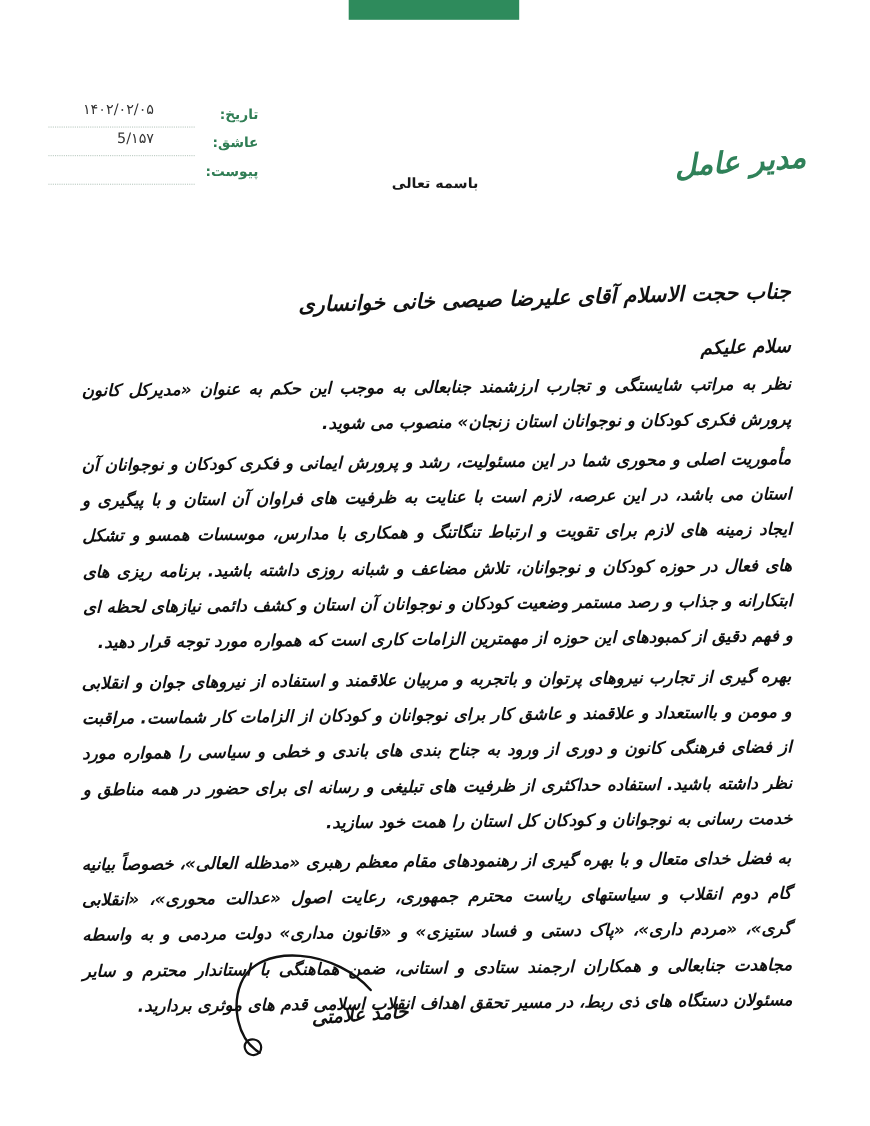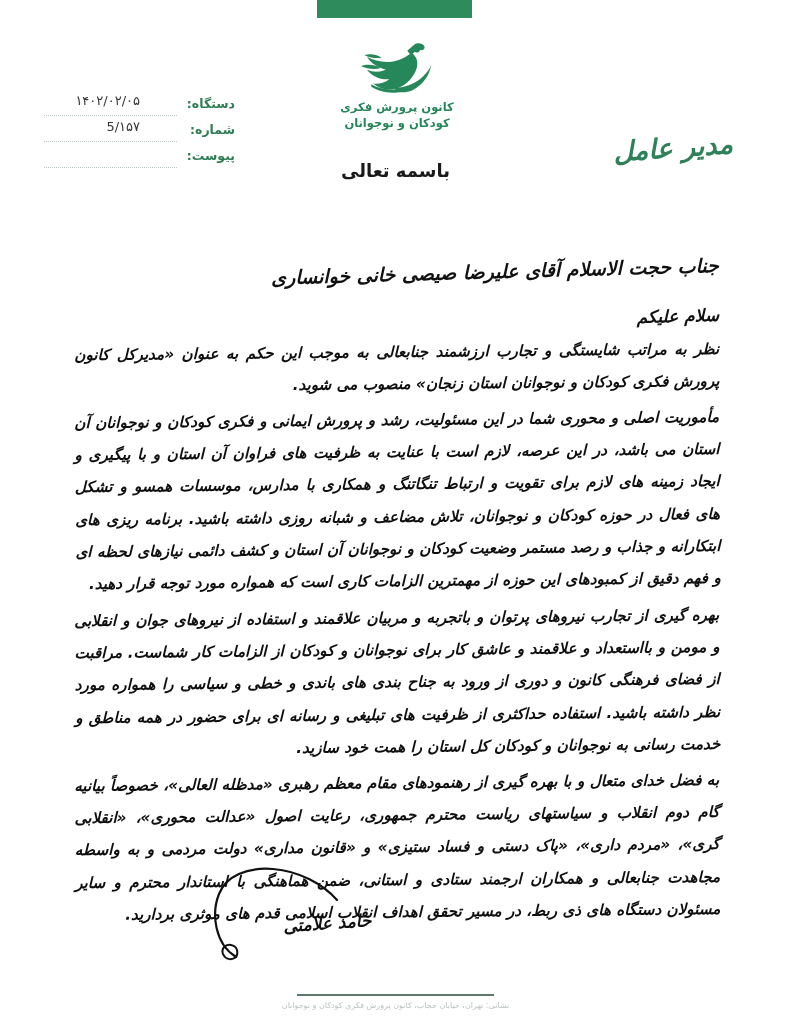--- a/index.html
+++ b/index.html
@@ -113,21 +113,21 @@
     transform-origin: right center;
   }
 
   
   .basmala {
     position: absolute;
     left: 0;
     right: 0;
     top: 160px;
     text-align: center;
-    font-size: 18px;
+    font-size: 13px;
     font-weight: bold;
     color: #1a1a1a;
     letter-spacing: -0.2px;
   }
 
   
   .addressee {
     position: absolute;
     right: 72px;
     top: 254px;
@@ -221,48 +221,32 @@
     direction: rtl;
   }
 </style>
 </head>
 <body>
 
 <div class="page">
 
   <div class="top-bar"></div>
 
-  <div class="logo-block">
-    <svg class="logo-mark" viewBox="0 0 100 70">
-      <g fill="#26875a">
-        <path d="M70 8 C74 5 80 6 82 10 C83 13 80 15 77 14 C76 17 73 18 71 16 L66 20 L62 15 Z"></path>
-        <path d="M66 18 C58 24 48 28 38 28 C30 28 22 26 15 22 C20 30 28 35 37 37 C30 40 22 40 15 37 C21 45 31 49 41 48 C36 52 29 54 22 53 C30 60 42 62 52 58 C62 54 70 45 73 35 C75 28 73 22 68 18 Z"></path>
-        <path d="M12 20 C18 18 26 19 32 23 C26 24 19 23 12 20 Z"></path>
-        <path d="M8 33 C15 30 24 31 31 35 C24 37 15 36 8 33 Z"></path>
-        <path d="M48 58 C58 58 70 54 79 46 C84 42 88 37 90 31 C88 44 80 55 68 61 C61 64 54 64 48 62 Z"></path>
-        <path d="M20 54 C30 60 44 62 56 58 L56 62 C44 66 30 63 20 57 Z"></path>
-      </g>
-    </svg>
-    <div class="logo-text">
-      <div>کانون پرورش فکری</div>
-      <div>کودکان و نوجوانان</div>
-    </div>
-  </div>
 
   <div class="meta-block">
 
     <div class="meta-row">
-      <span class="meta-label">دستگاه:</span>
+      <span class="meta-label">تاریخ:</span>
       <span class="meta-leader">
         <span class="meta-value">۱۴۰۲/۰۲/۰۵</span>
       </span>
     </div>
 
     <div class="meta-row">
-      <span class="meta-label">شماره:</span>
+      <span class="meta-label">عاشق:</span>
       <span class="meta-leader">
         <span class="meta-value">5/۱۵۷</span>
       </span>
     </div>
 
     <div class="meta-row">
       <span class="meta-label">پیوست:</span>
       <span class="meta-leader">
         <span class="meta-value"></span>
       </span>
@@ -285,18 +269,14 @@
   </div>
 
   <div class="signature-block">
     <svg class="signature-svg" viewBox="0 0 215 108">
       <path d="M55 95 C34 82 30 52 38 32 C45 14 66 5 92 7 C118 9 142 22 156 38" fill="none" stroke="#111" stroke-width="2.2" stroke-linecap="round"></path>
       <path d="M55 95 C50 99 44 97 42 92 C40 87 44 82 50 83 C56 84 58 90 55 95 Z" fill="none" stroke="#111" stroke-width="2"></path>
     </svg>
     <div class="signature-name">حامد علامتی</div>
   </div>
 
-  <div class="footer">
-    <div class="footer-rule"></div>
-    <div class="footer-text">نشانی: تهران، خیابان حجاب، کانون پرورش فکری کودکان و نوجوانان</div>
-  </div>
 
 </div>
 
 </body></html>

